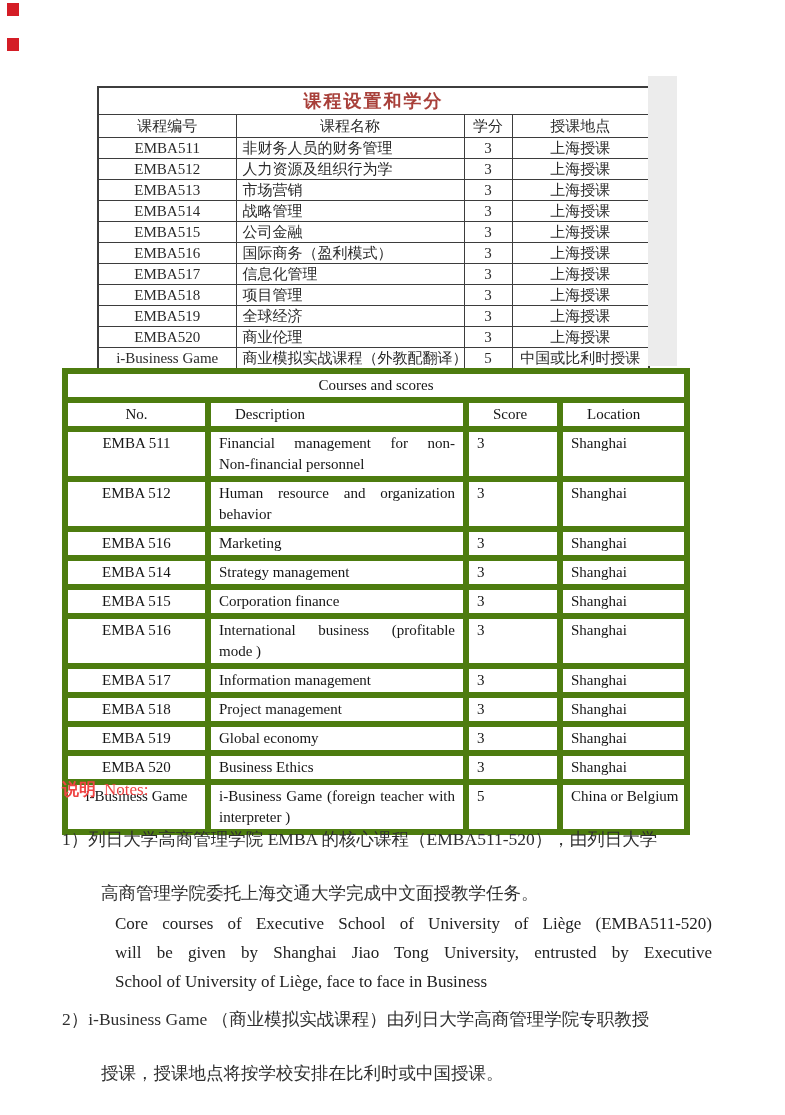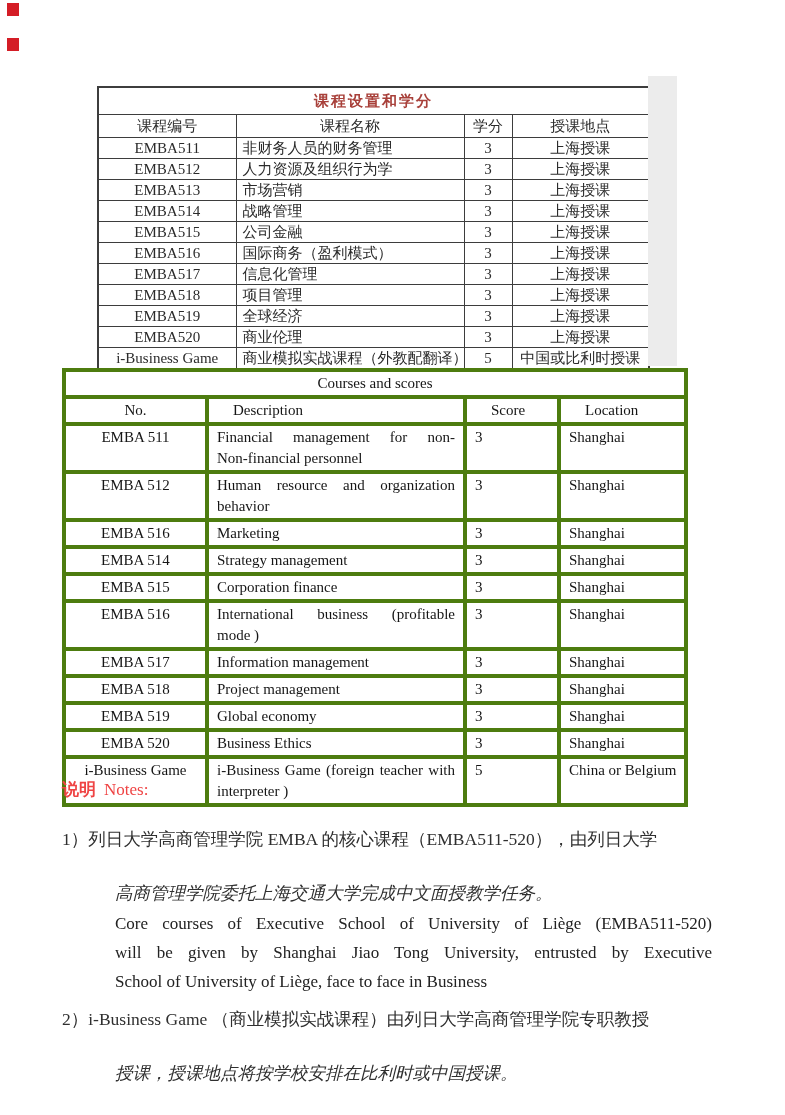--- a/index.html
+++ b/index.html
@@ -11,46 +11,46 @@
   #marker1{left:7px;top:3px;}
   #marker2{left:7px;top:38px;}
 
   
   #scan1{position:absolute;left:97px;top:86px;width:580px;}
   #scan1 .gray-strip{position:absolute;left:551px;top:-10px;width:29px;height:290px;background:#ececec;}
   #t1{border-collapse:collapse;table-layout:fixed;width:551px;
       font-size:15px;line-height:20px;color:#2b2b2b;border:2px solid #3d3d3d;}
   #t1 td{border:1px solid #3d3d3d;height:20px;padding:0 3px;overflow:hidden;
          white-space:nowrap;text-align:center;}
-  #t1 .t1-title{height:26px;font-size:15px;font-weight:bold;letter-spacing:2px;margin-left:27px;}
+  #t1 .t1-title{height:26px;font-size:18px;font-weight:bold;letter-spacing:2px;margin-left:27px;}
   #t1 .t1-head{height:22px;}
   #t1 .t1-name{text-align:left;padding-left:6px;margin-left:8px;}
 
   
   #tbl2-wrap{position:absolute;left:62px;top:368px;}
   #t2{border-collapse:collapse;table-layout:fixed;width:622px;
       font-size:15px;line-height:21px;color:#151515;border:2px solid #1c1c1c;}
-  #t2 td{border:4px solid #4d7c0f;vertical-align:top;padding:1px 3px;overflow:hidden;}
+  #t2 td{border:6px solid #4d7c0f;vertical-align:top;padding:1px 3px;overflow:hidden;}
   #t2 .t2-title{height:21px;text-align:center;vertical-align:middle;}
   #t2 .t2-head td{height:21px;}
   #t2 .c-no{text-align:center;}
   #t2 .c-desc{text-align:left;padding:1px 8px;}
   #t2 .c-score,#t2 .c-loc{text-align:left;padding-left:8px;}
   #t2 .h-left{text-align:left;padding-left:24px;}
   #t2 tbody.rows td{height:21px;}
   .dline{display:block;}
   .jl{text-align:justify;text-align-last:justify;}
 
   
   #notes-heading{position:absolute;left:62px;top:778px;font-size:17px;white-space:nowrap;}
   #notes-heading .nh-zh{font-weight:bold;}
   #notes-heading .nh-en{margin-left:8px;}
   .note-zh{position:absolute;left:62px;width:660px;font-size:17.5px;line-height:54px;
            color:#2f2f2f;white-space:nowrap;}
-  .note-zh .indent{margin-left:53px;font-style:italic;}
+  .note-zh .indent{margin-left:39px;}
   #note1-zh{top:812px;}
   #note2-zh{top:992px;}
   #note1-en{position:absolute;left:115px;top:909px;width:597px;font-size:17px;
             line-height:29px;color:#222222;}
 </style>
 </head>
 <body>
 
 <div id="page">
 

